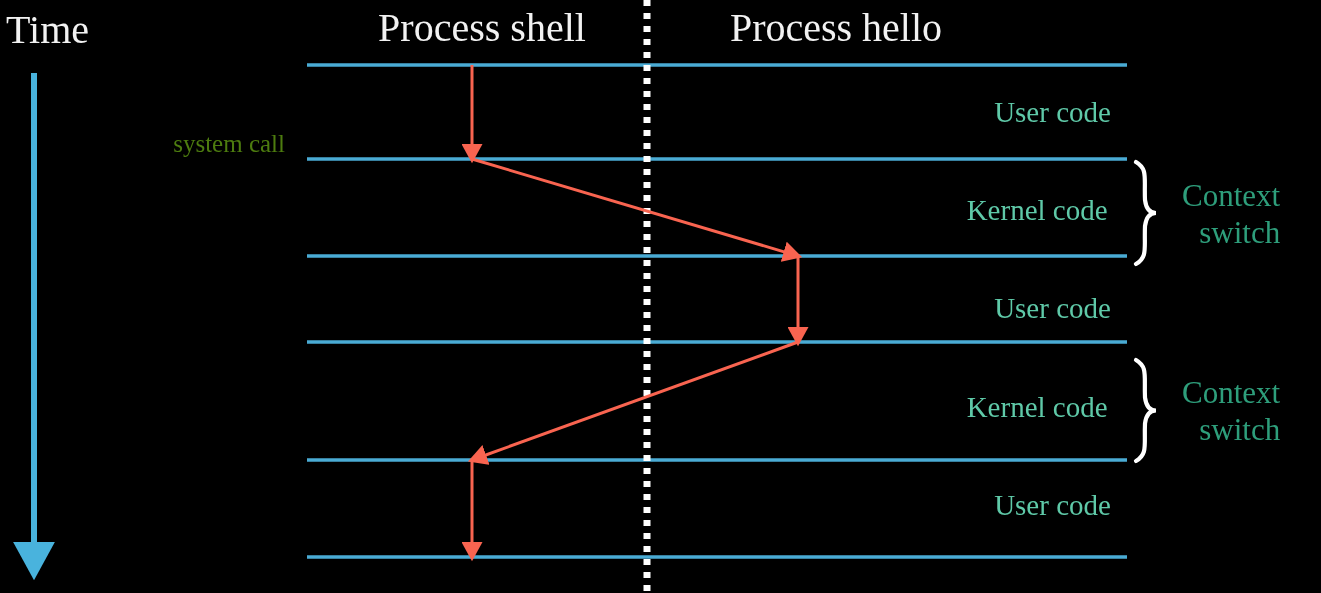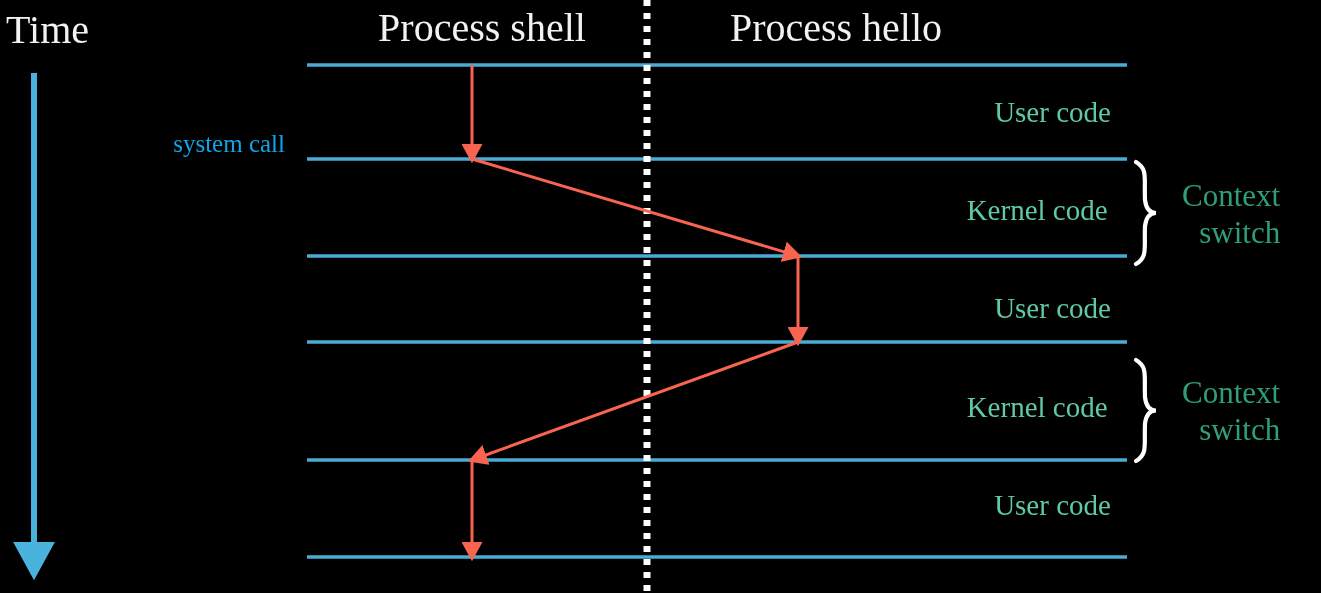--- a/index.html
+++ b/index.html
@@ -21,21 +21,21 @@
 </head>
 <body>
 
 <div id="stage">
 
   <div class="lbl title" id="col0" style="top: 8px; color: rgb(242, 242, 242); left: 378.117px;">Process shell</div>
 
   <div class="lbl time-label">Time</div>
   <div class="lbl title" id="col1" style="top: 8px; color: rgb(242, 242, 242); left: 693.906px; margin-left: 36px;">Process hello</div>
 
-  <div class="lbl syscall" id="syscall" style="top: 131px; color: #0ea5e9; left: 173.219px;">system call</div>
+  <div class="lbl syscall" id="syscall" style="top: 131px; color: #4d7c0f; left: 173.219px;">system call</div>
 
   <div class="lbl code-lbl" id="m0" style="top: 98px; color: rgb(95, 201, 168); left: 994.141px;">User code</div>
   <div class="lbl code-lbl" id="m1" style="top: 196px; color: rgb(95, 201, 168); left: 966.672px;">Kernel code</div>
   <div class="lbl code-lbl" id="m2" style="top: 294px; color: rgb(95, 201, 168); left: 994.141px;">User code</div>
   <div class="lbl code-lbl" id="m3" style="top: 393px; color: rgb(95, 201, 168); left: 966.672px;">Kernel code</div>
   <div class="lbl code-lbl" id="m4" style="top: 491px; color: rgb(95, 201, 168); left: 994.141px;">User code</div>
 
   <div class="lbl ctx-lbl" id="cs0" style="left: 1182px; top: 178px; color: rgb(46, 158, 123);">
     <div>Context</div>
     <div>switch</div>

